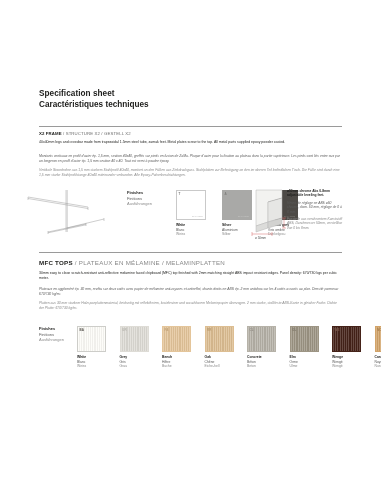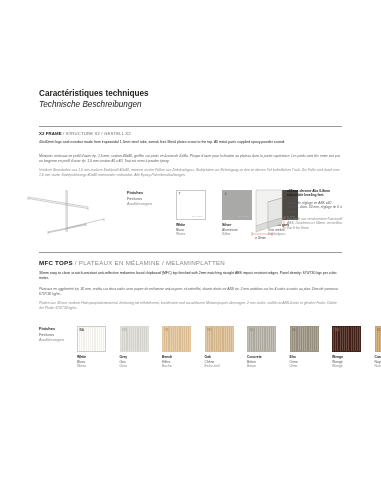--- a/index.html
+++ b/index.html
@@ -56,22 +56,22 @@
   .dw-cap .d2{color:#5a5a5a;font-style:italic;}
   .dw-cap .d3{color:#8a8a8a;font-style:italic;}
   .dim{font-size:2.8px;color:#4a4a4a;}
 </style>
 </head>
 <body>
 
 <div class="page">
 
   <div class="header">
+    <div class="h-line1">Specification sheet</div>
     <div class="h-line2">Caractéristiques techniques</div>
-    <div class="h-line3">Technische Beschreibungen</div>
   </div>
   <div class="rule" style="top:126px;"></div>
 
   <div style="position:absolute;left:39px;top:131px;width:303px;" class="sec-title">
     <b>X2 FRAME</b><span> / </span><span>STRUCTURE X2</span><span> / </span><span>GESTELL X2</span>
   </div>
 
   <div style="position:absolute;left:39px;top:140px;width:303px;" class="body-en">40x40mm legs and crossbar made from trapezoidal 1.5mm steel tube, zamak feet. Metal plates screw to the top. All metal parts supplied epoxy powder coated.</div>
 
   <div style="position:absolute;left:39px;top:154px;width:303px;" class="body-fr">Montants verticaux en profil d'acier ép. 1,5 mm, section 40x40, greffés sur pieds en fusion de ZaMa. Plaque d'acier pour la fixation au plateau dans la partie supérieure. Les pieds sont liés entre eux par un longeron en profil d'acier ép. 1,5 mm section 40 x 40. Tout est verni à poudre époxy.</div>

